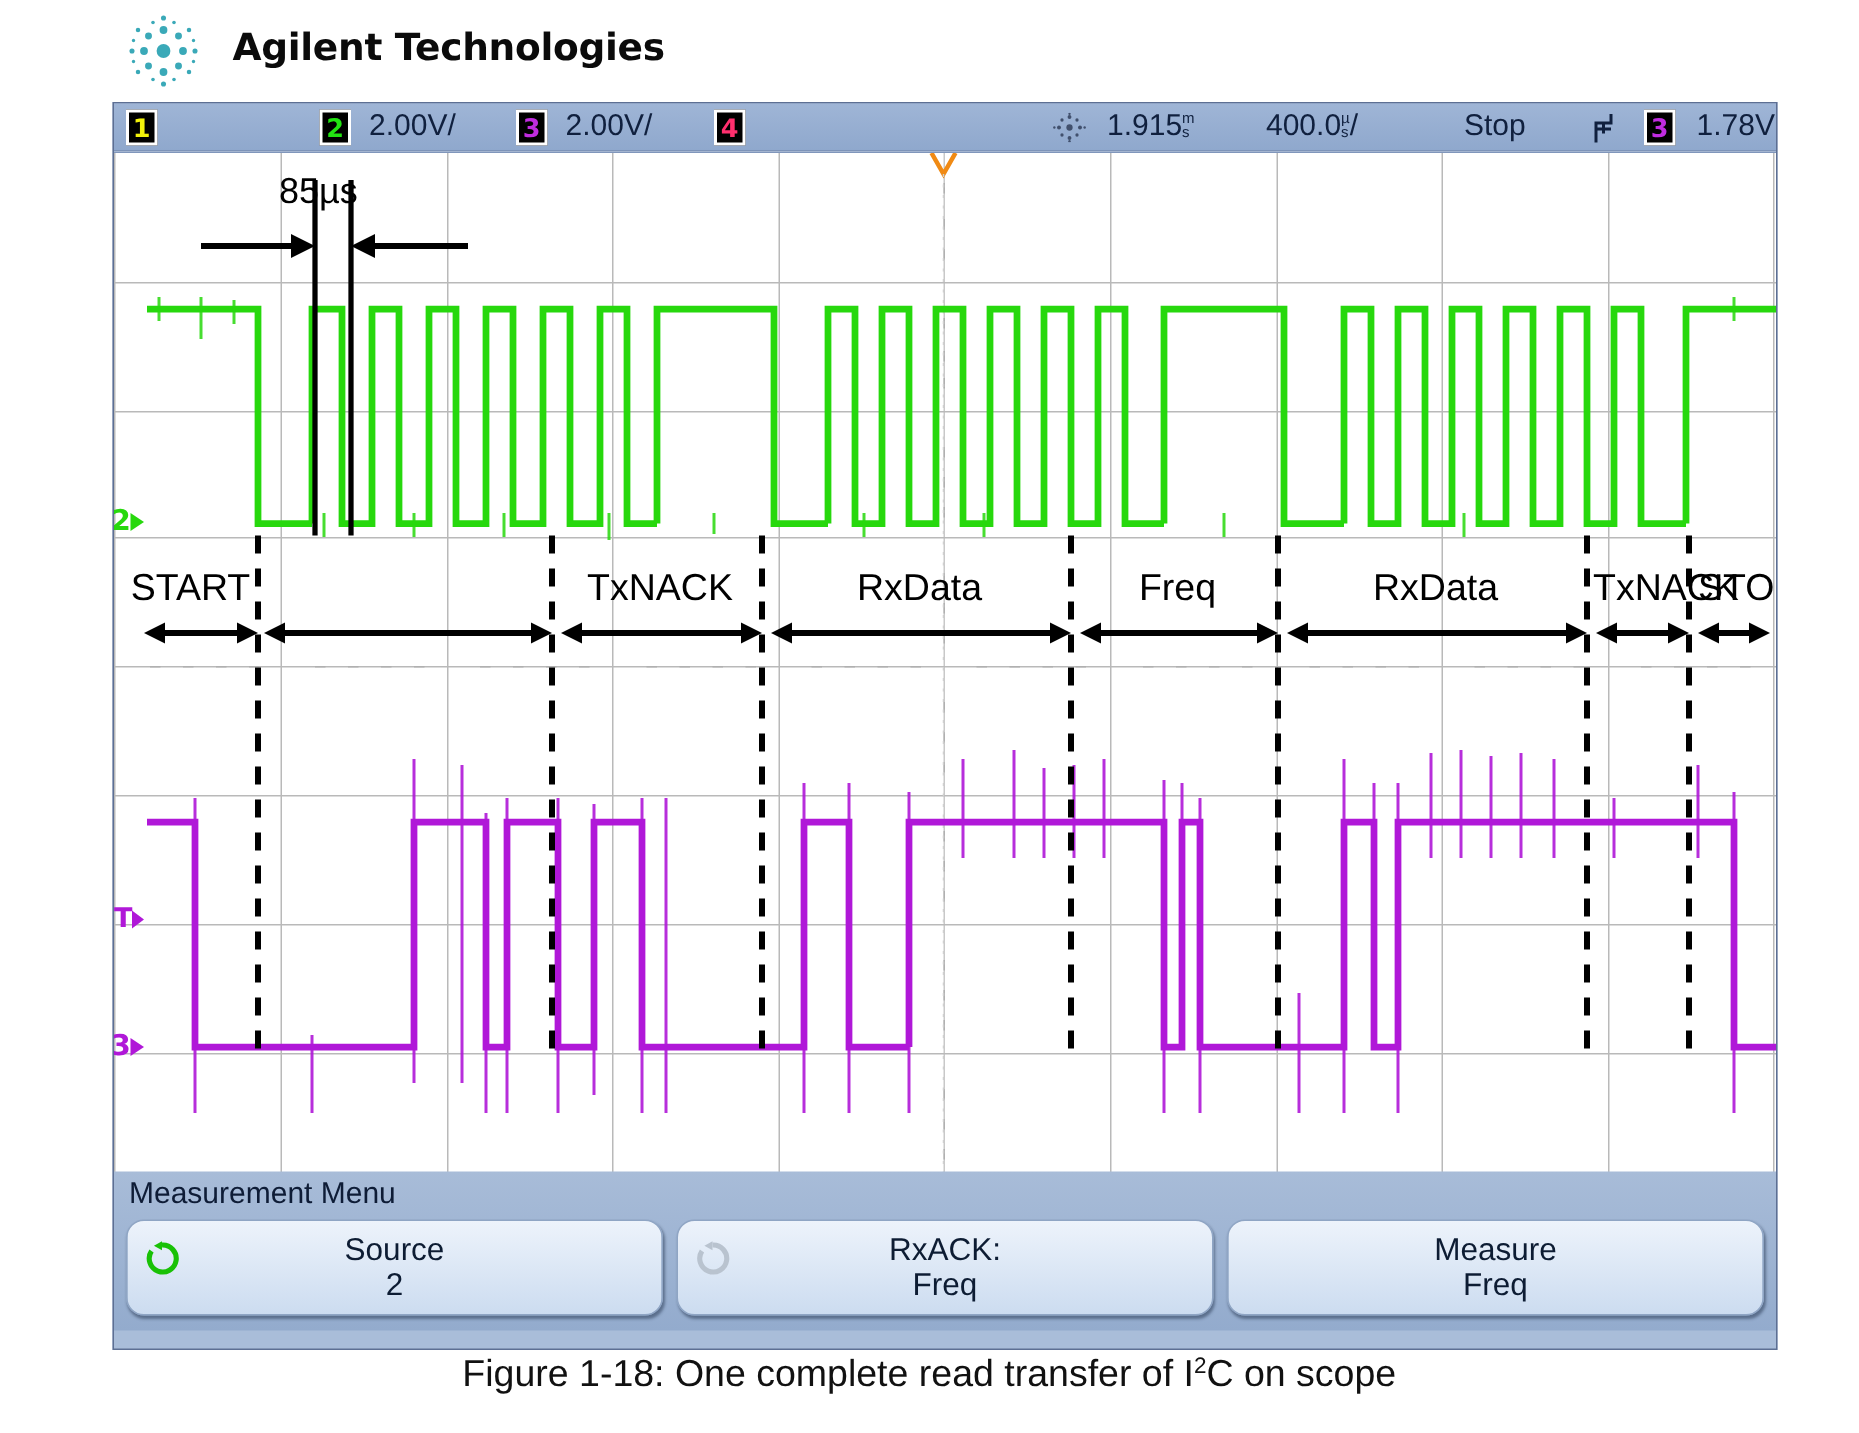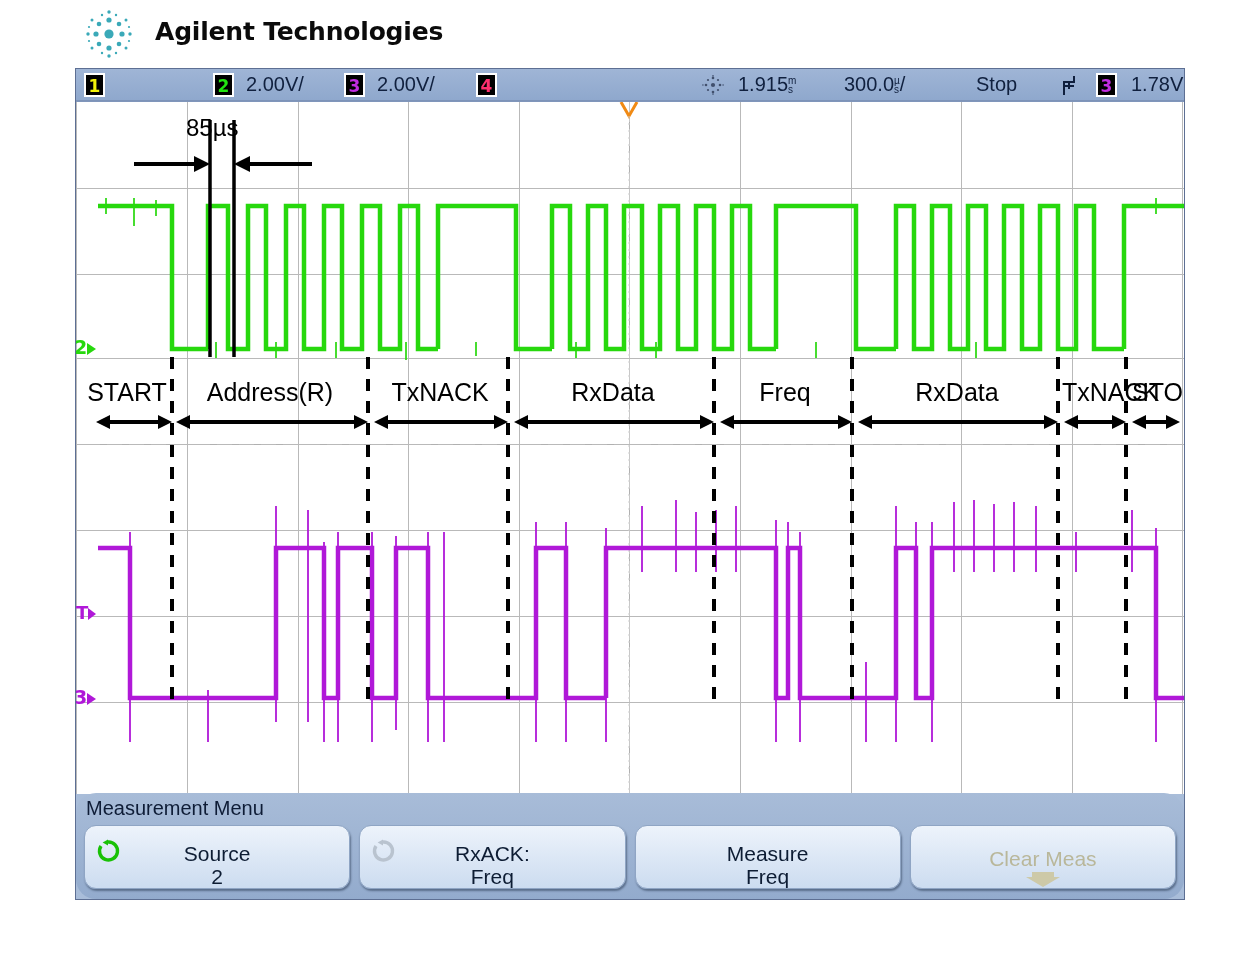--- a/index.html
+++ b/index.html
@@ -105,35 +105,34 @@
 
   
   .proto-label{
     position:absolute;font-size:25px;color:#000;white-space:nowrap;
     font-family:"Liberation Sans", sans-serif;
     text-align:center;
   }
 
   
   .menu{
-    position:absolute;left:0;bottom:0;width:1108px;height:106px;
+    position:absolute;left:0;bottom:12px;width:1108px;height:106px;
     background:linear-gradient(#a8bcd8,#93abcd);
-    border-radius:20px;
   }
   .menu-title{
     position:absolute;left:10px;top:4px;font-size:20px;color:#0e1c36;
     font-family:"Liberation Sans", sans-serif;
   }
   .softkeys{position:absolute;left:8px;top:32px;width:1092px;height:64px;display:flex;gap:9px;}
   .skey{
     flex:1 1 0;position:relative;border-radius:12px;
     background:linear-gradient(#edf3fb,#ccdcf0);
     border:1px solid #8fa5c4;
     box-shadow:1px 2px 2px rgba(20,35,60,.45);
-    display:flex;flex-direction:column;align-items:center;justify-content:flex-end;
+    display:flex;flex-direction:column;align-items:center;justify-content:center;
     box-sizing:border-box;
   }
   .skey .l1{font-size:21px;color:#0d1c33;line-height:23px;font-family:"Liberation Sans", sans-serif;}
   .skey .l2{font-size:21px;color:#0d1c33;line-height:23px;font-family:"Liberation Sans", sans-serif;}
   .skey.disabled .l1,.skey.disabled .l2{color:#b9b79a;}
   .skey .knob{position:absolute;left:11px;top:13px;width:24px;height:24px;}
   .skey .downarrow{width:34px;height:17px;margin-top:1px;}
 
   
   .caption{
@@ -206,21 +205,21 @@
           <circle cx="0.9" cy="10" r="0.8"></circle>
             <circle cx="21.1" cy="10" r="0.8"></circle>
         </g>
       </svg>
 
       <div class="sb-text" style="left:662px">
         <span>1.915</span><span class="unit-stack"><i>m</i><i>s</i></span>
       </div>
 
       <div class="sb-text" style="left:768px">
-        <span>300.0</span><span class="unit-stack"><i>µ</i><i>s</i></span><span>/</span>
+        <span>400.0</span><span class="unit-stack"><i>µ</i><i>s</i></span><span>/</span>
       </div>
 
       <div class="sb-text" style="left:900px">Stop</div>
 
       <svg class="trig-slope" style="position:absolute;left:985px;top:6px;width:17px;height:21px" viewBox="0 0 17 21">
         <path d="M3 20 L3 7 L13 7 L13 1 M8 7 L8 14 M3 11 L13 11" stroke="#10203e" stroke-width="2" fill="none"></path>
       </svg>
 
       <div class="badge c3" style="left:1020px">3</div>
       <div class="sb-text" style="left:1055px">1.78V</div>
@@ -449,21 +448,20 @@
             <path d="M1050 320 L1036 313 L1036 327 Z" stroke="none"></path>
           <line x1="1062" y1="320" x2="1098" y2="320"></line>
           <path d="M1056 320 L1070 313 L1070 327 Z" stroke="none"></path>
             <path d="M1104 320 L1090 313 L1090 327 Z" stroke="none"></path>
         </g>
       </svg>
 
       <div class="ann-label" style="left:110px;top:12px">85µs</div>
 
       <div class="proto-label" style="left:8px;  top:276px;width:86px">START</div>
-      <div class="proto-label" style="left:100px;top:276px;width:188px">Address(R)</div>
       <div class="proto-label" style="left:300px;top:276px;width:128px">TxNACK</div>
       <div class="proto-label" style="left:440px;top:276px;width:194px">RxData</div>
       <div class="proto-label" style="left:646px;top:276px;width:126px">Freq</div>
       <div class="proto-label" style="left:784px;top:276px;width:194px">RxData</div>
       <div class="proto-label" style="left:986px;top:276px;width:120px;text-align:left">TxNACK</div>
       <div class="proto-label" style="left:1056px;top:276px;width:60px;text-align:left">STOP</div>
 
       <div class="chmark" style="left:-2px;top:234px;color:#27d80d">
         <span>2</span><span class="arrow" style="border-left:9px solid #27d80d"></span>
       </div>
@@ -496,25 +494,22 @@
           <div class="l1">RxACK:</div>
           <div class="l2">Freq</div>
         </div>
 
         <div class="skey">
           <div class="l1">Measure</div>
           <div class="l2">Freq</div>
         </div>
 
 
-        <div class="skey disabled">
-          <div class="l1">Clear Meas</div>
-          <svg class="downarrow" viewBox="0 0 34 17">
-            <path d="M6 1 L28 1 L28 6 L34 6 L17 16 L0 6 L6 6 Z" fill="#cdc9a8"></path>
-          </svg>
-        </div>
 
       </div>
     </div>
   </div>
 
+  <div class="caption">
+    <span>Figure 1-18: One complete read transfer of I</span><sup>2</sup><span>C on scope</span>
+  </div>
 
 </div>
 
 </body></html>

